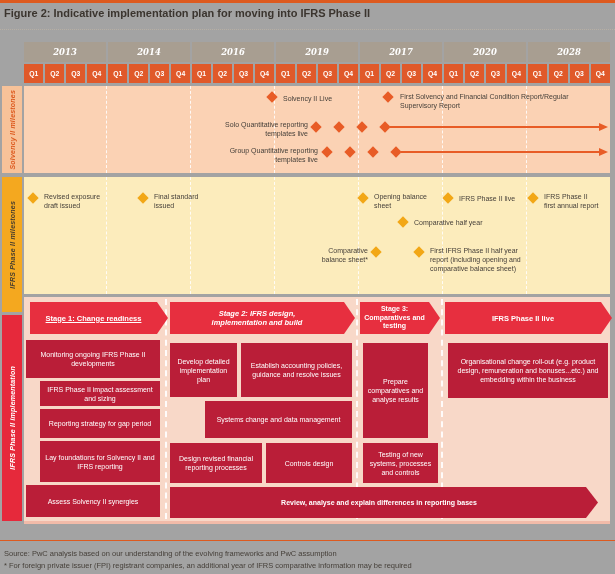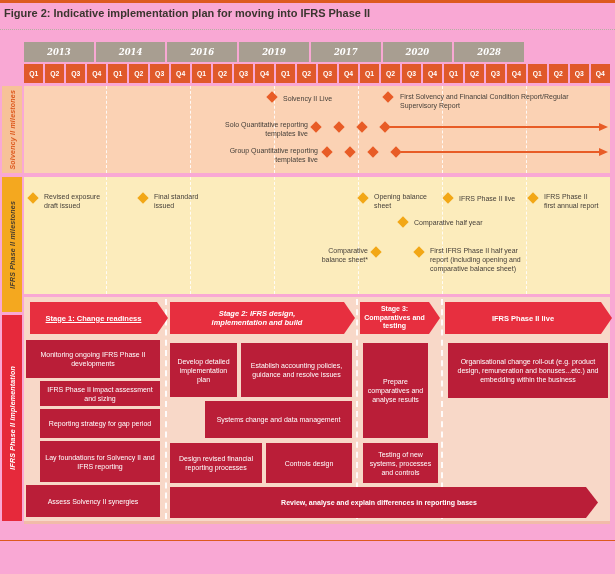--- a/index.html
+++ b/index.html
@@ -1,26 +1,26 @@
 <!DOCTYPE html>
 <html style="--accent-orange: #dd5a1f; --quarter-orange: #e0592a; --year-gray: #a89e91; --solvency-band: #fbd2b4; --solvency-sidebar: #f7c299; --solvency-accent: #e85c26; --ifrs-band: #fcecbc; --ifrs-sidebar: #f4a81f; --ifrs-accent: #f2a716; --impl-band: #f8d8c8; --impl-sidebar: #e6293b; --stage-red: #e72f3f; --box-red: #ba1e38; --text-dark: #3b352f;"><head>
 <meta charset="utf-8">
 <style>
   html,body{margin:0;padding:0;background:#fff;}
   #canvas{
-    position:relative;width:615px;height:574px;overflow:hidden;background:#f9a8d4;
+    position:relative;width:615px;height:574px;overflow:hidden;background:#a3a3a3;
     font-family:"Liberation Sans", sans-serif;color:var(--text-dark,#3b352f);
   }
   .abs{position:absolute;}
   
   .topbar{left:0;top:0;width:615px;height:3px;background:var(--accent-orange,#dd5a1f);}
   .title{left:4px;top:7px;font-size:11px;font-weight:bold;color:var(--text-dark,#3b352f);}
   .dotrule{left:0;top:29px;width:615px;height:0;border-top:1.5px dotted #b7afa4;}
   
-  .yrow{left:24px;top:42px;width:500px;height:20px;display:flex;gap:2px;}
+  .yrow{left:24px;top:42px;width:586px;height:20px;display:flex;gap:2px;}
   .yrow .cell{flex:1;background:var(--year-gray,#a89e91);color:#fff;display:flex;align-items:center;justify-content:center;
     font-family:"DejaVu Serif","Liberation Serif",serif;font-style:italic;font-weight:bold;font-size:8.5px;}
   .qrow{left:24px;top:64px;width:586px;height:19px;display:flex;gap:1.5px;}
   .qrow .cell{flex:1;background:var(--quarter-orange,#e0592a);color:#fff;display:flex;align-items:center;justify-content:center;
     font-size:6.8px;font-weight:bold;}
   
   .band{position:absolute;left:24px;width:586px;}
   .band.sol{top:86px;height:87px;background:var(--solvency-band,#fbd2b4);}
   .band.ifr{top:177px;height:117px;background:var(--ifrs-band,#fcecbc);}
   .band.imp{top:297px;height:224px;background:var(--impl-band,#f8d8c8);border-bottom:3px solid #f2bba9;}
@@ -199,14 +199,16 @@
   <div class="bx" style="left:266px;top:443px;width:86px;height:40px;">Controls design</div>
 
   <div class="bx" style="left:363px;top:343px;width:65px;height:95px;">Prepare comparatives and analyse results</div>
   <div class="bx" style="left:363px;top:443px;width:75px;height:40px;">Testing of new systems, processes and controls</div>
 
   <div class="bx" style="left:448px;top:343px;width:160px;height:55px;">Organisational change roll-out (e.g. product design, remuneration and bonuses...etc.) and embedding within the business</div>
 
   <div class="bx arrow" style="left:170px;top:487px;width:428px;height:31px;">Review, analyse and explain differences in reporting bases</div>
 
   <div class="abs footrule"></div>
+  <div class="abs foot" style="top:549px;">Source: PwC analysis based on our understanding of the evolving frameworks and PwC assumption</div>
+  <div class="abs foot" style="top:561px;">* For foreign private issuer (FPI) registrant companies, an additional year of IFRS comparative information may be required</div>
 
 </div>
 
 </body></html>

